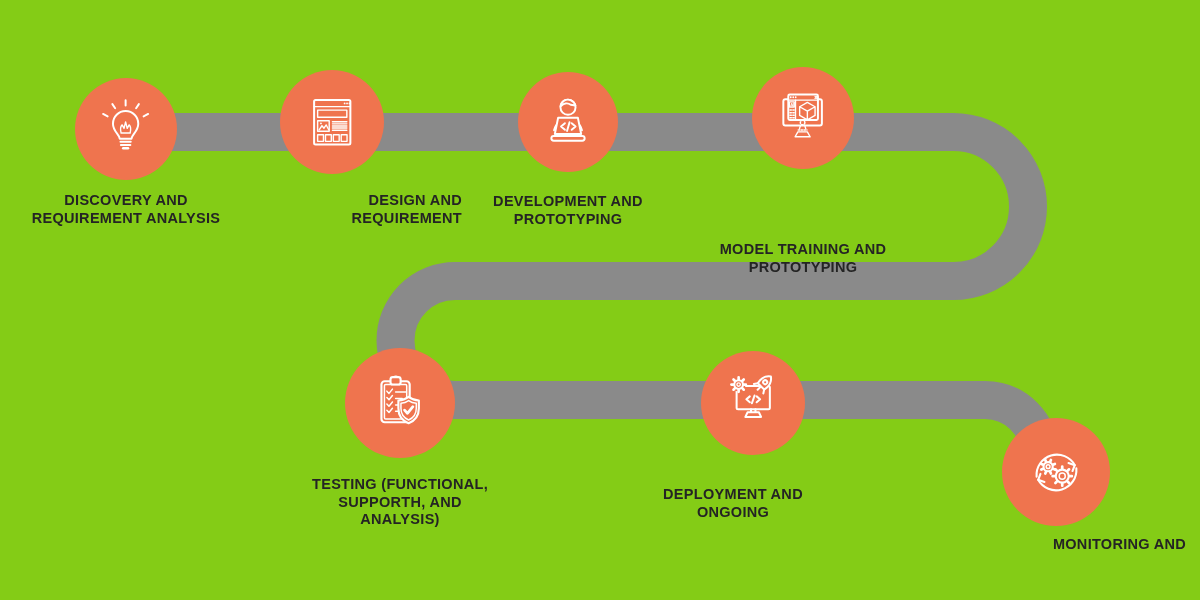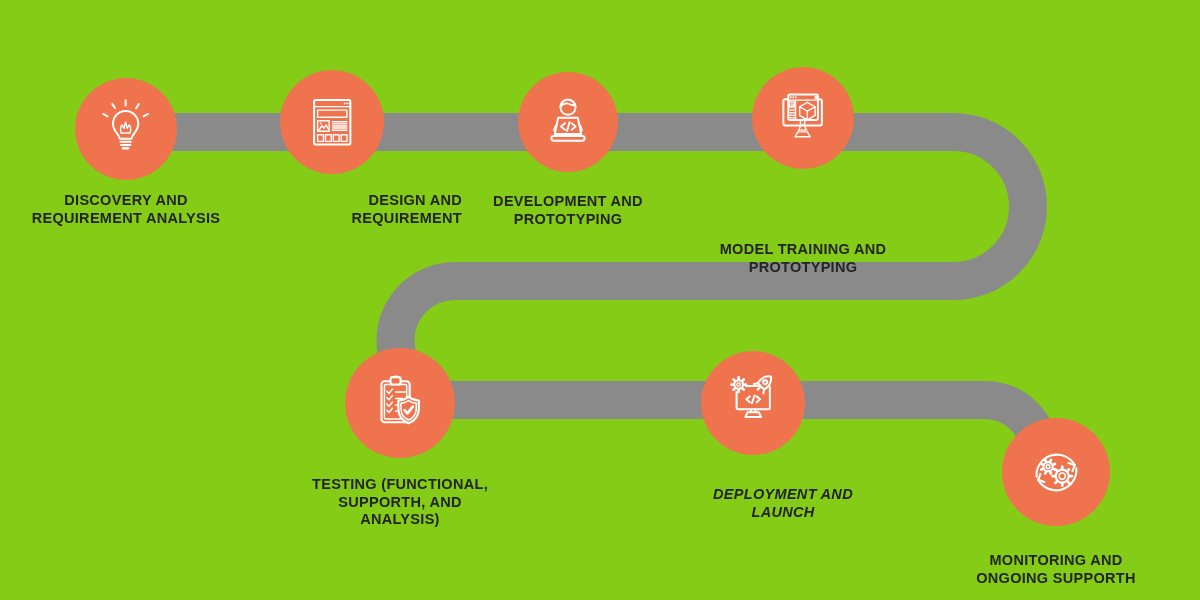--- a/index.html
+++ b/index.html
@@ -157,40 +157,39 @@
         <circle class="thin" cx="17.5" cy="13.5" r="1.7"></circle>
         <g transform="rotate(45 43 12)">
           <path class="occ" d="M43 2.8 C46.4 5.2 48 9 48 12.6 C48 14 47.8 15.4 47.4 16.6 H38.6 C38.2 15.4 38 14 38 12.6 C38 9 39.6 5.2 43 2.8 Z"></path>
           <circle cx="43" cy="10.8" r="2"></circle>
           <path d="M38.6 16.6 L36.4 20 M47.4 16.6 L49.6 20 M43 18 V21.4"></path>
         </g>
         <path d="M29.8 38 V41 M34.2 38 V41"></path>
         <path class="occ" d="M26.4 41 H37.6 L39.8 45.6 H24.2 Z"></path>
       </svg>
     </div>
-    <div class="label" style="left:653px;top:486px;font-style:italic;">
+    <div class="label" style="left:603px;top:486px;">
       <div>DEPLOYMENT AND</div>
-      <div>LAUNCH</div>
+      <div>ONGOING</div>
     </div>
   </div>
 
   <div class="step">
     <div class="circle" style="left:1002px;top:418px;width:108px;height:108px;">
       <svg class="icon" viewBox="0 0 64 64">
         <path d="M13 36 A19.5 19.5 0 0 1 49.5 25"></path>
         <path d="M49.5 25 l-6 -2 M49.5 25 l-2.2 5.6"></path>
         <path d="M51 28 A19.5 19.5 0 0 1 14.5 39"></path>
         <path d="M14.5 39 l6 2 M14.5 39 l2.2 -5.6"></path>
         <path class="thick" d="M30.47 29.18 L28.53 28.38 M26.68 32.97 L25.88 31.03 M21.32 32.97 L22.12 31.03 M17.53 29.18 L19.47 28.38 M17.53 23.82 L19.47 24.62 M21.32 20.03 L22.12 21.97 M26.68 20.03 L25.88 21.97 M30.47 23.82 L28.53 24.62"></path>
         <circle class="occ" cx="24" cy="26.5" r="4.4"></circle>
         <circle class="thin" cx="24" cy="26.5" r="1.8"></circle>
         <path class="thick" d="M46.7 35.5 L43.9 35.5 M44.01 42.01 L42.03 40.03 M37.5 44.7 L37.5 41.9 M30.99 42.01 L32.97 40.03 M28.3 35.5 L31.1 35.5 M30.99 28.99 L32.97 30.97 M37.5 26.3 L37.5 29.1 M44.01 28.99 L42.03 30.97"></path>
         <circle class="occ" cx="37.5" cy="35.5" r="6.2"></circle>
         <circle class="thin" cx="37.5" cy="35.5" r="2.9"></circle>
       </svg>
     </div>
-    <div class="label" style="left:926px;top:552px;">
+    <div class="label" style="left:926px;top:536px;text-align:right;">
       <div>MONITORING AND</div>
-      <div>ONGOING SUPPORTH</div>
     </div>
   </div>
 
 </div>
 
 </body></html>

